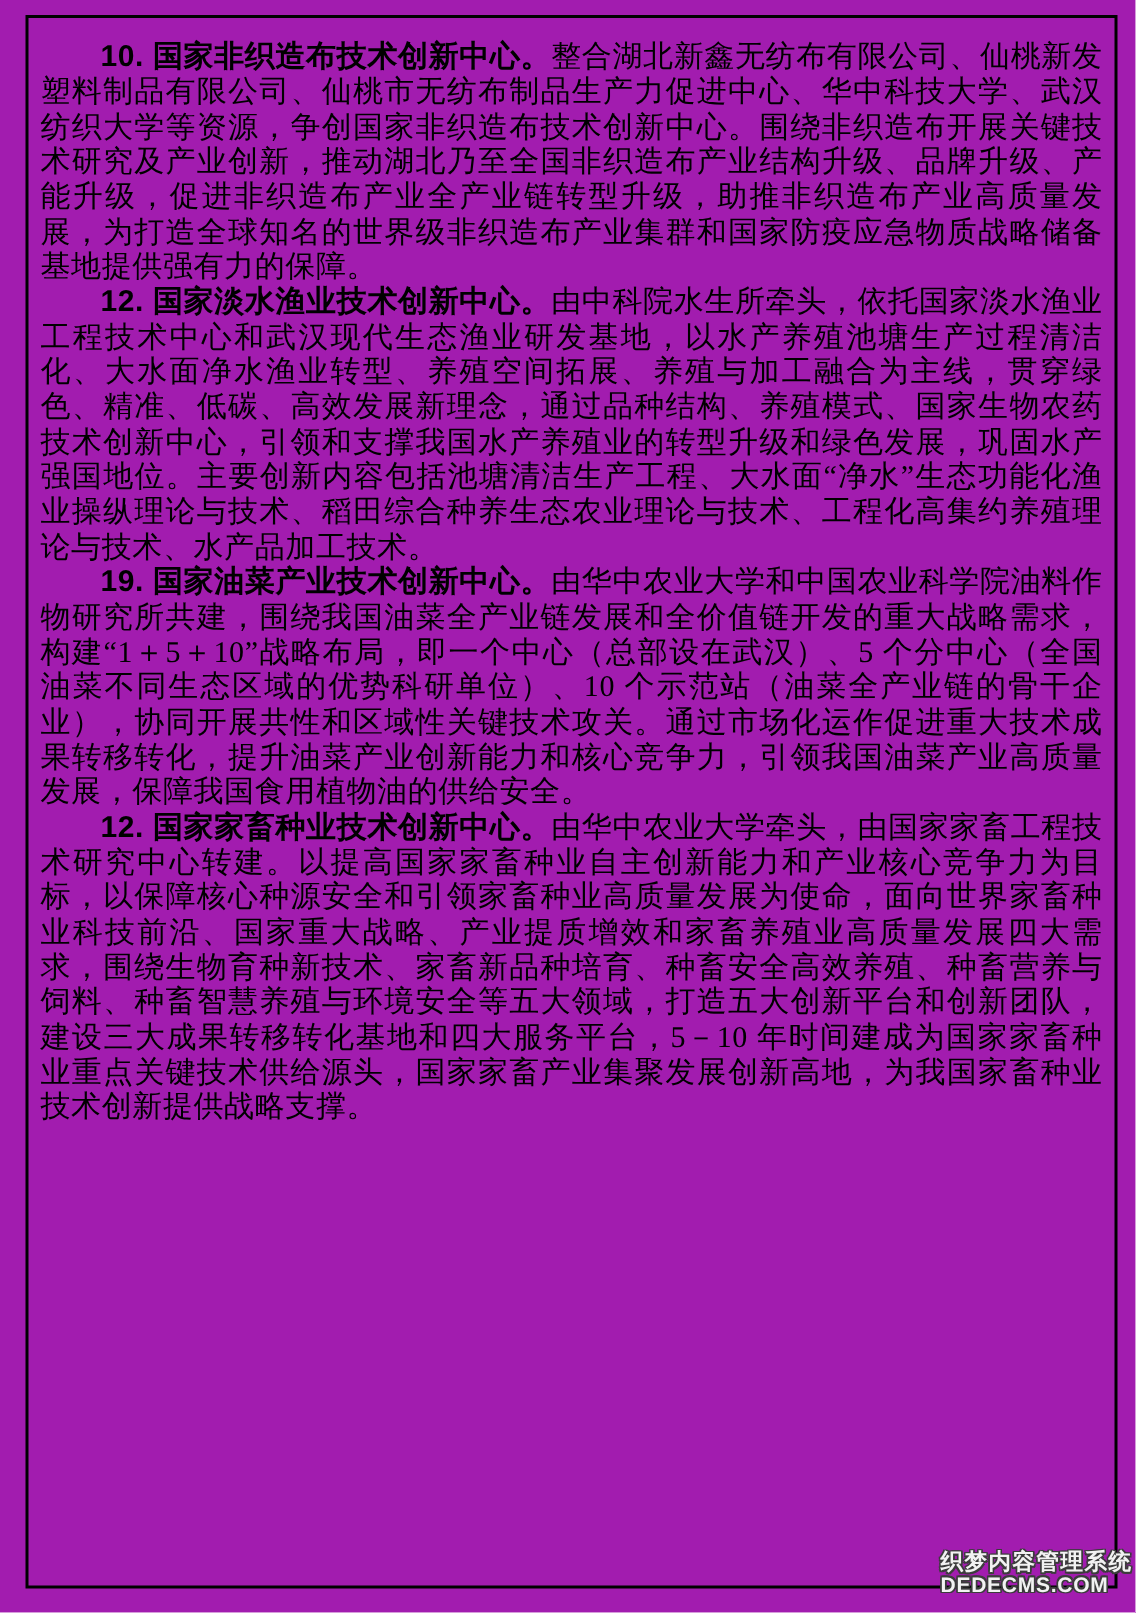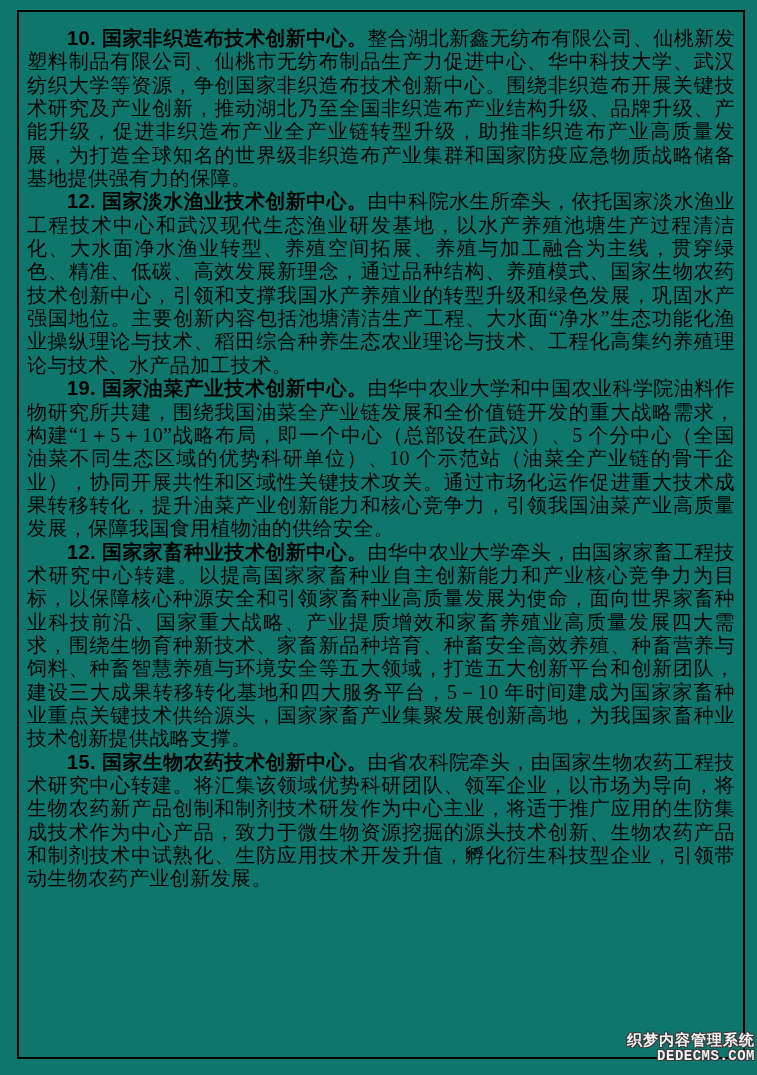--- a/index.html
+++ b/index.html
@@ -7,21 +7,21 @@
     width: 757px;
     height: 1075px;
     background: #ffffff;
     font-family: "Liberation Serif", serif;
     overflow: hidden;
   }
   .page {
     position: relative;
     width: 757px;
     height: 1075px;
-    background: #0f766e;
+    background: #a21caf;
   }
   .page-border {
     position: absolute;
     left: 17px;
     top: 10px;
     width: 728px;
     height: 1049px;
     border: 2px solid #000000;
     padding: 15px 8px 0 8px;
     overflow: visible;
@@ -36,22 +36,22 @@
     word-break: break-all;
   }
   .para .head {
     font-weight: bold;
     font-family: "Liberation Sans", sans-serif;
   }
   .watermark {
     position: absolute;
     right: -12px;
     bottom: -6px;
-    text-align: right;
-    font-family: Liberation Mono, monospace;
+    text-align: left;
+    font-family: Liberation Sans, sans-serif;
     font-weight: bold;
     line-height: 1.0;
     color: #f2f2f2;
     text-shadow:
       -1px -1px 0 #3c3c3c,
        1px -1px 0 #3c3c3c,
       -1px  1px 0 #3c3c3c,
        1px  1px 0 #3c3c3c,
       -1px  0   0 #3c3c3c,
        1px  0   0 #3c3c3c,
@@ -75,21 +75,20 @@
 
     <p class="para"><span class="head">10. 国家非织造布技术创新中心。</span><span class="body-text">整合湖北新鑫无纺布有限公司、仙桃新发塑料制品有限公司、仙桃市无纺布制品生产力促进中心、华中科技大学、武汉纺织大学等资源，争创国家非织造布技术创新中心。围绕非织造布开展关键技术研究及产业创新，推动湖北乃至全国非织造布产业结构升级、品牌升级、产能升级，促进非织造布产业全产业链转型升级，助推非织造布产业高质量发展，为打造全球知名的世界级非织造布产业集群和国家防疫应急物质战略储备基地提供强有力的保障。</span></p>
 
 
     <p class="para"><span class="head">12. 国家淡水渔业技术创新中心。</span><span class="body-text">由中科院水生所牵头，依托国家淡水渔业工程技术中心和武汉现代生态渔业研发基地，以水产养殖池塘生产过程清洁化、大水面净水渔业转型、养殖空间拓展、养殖与加工融合为主线，贯穿绿色、精准、低碳、高效发展新理念，通过品种结构、养殖模式、国家生物农药技术创新中心，引领和支撑我国水产养殖业的转型升级和绿色发展，巩固水产强国地位。主要创新内容包括池塘清洁生产工程、大水面“净水”生态功能化渔业操纵理论与技术、稻田综合种养生态农业理论与技术、工程化高集约养殖理论与技术、水产品加工技术。</span></p>
 
     <p class="para"><span class="head">19. 国家油菜产业技术创新中心。</span><span class="body-text">由华中农业大学和中国农业科学院油料作物研究所共建，围绕我国油菜全产业链发展和全价值链开发的重大战略需求，构建“1＋5＋10”战略布局，即一个中心（总部设在武汉）、5 个分中心（全国油菜不同生态区域的优势科研单位）、10 个示范站（油菜全产业链的骨干企业），协同开展共性和区域性关键技术攻关。通过市场化运作促进重大技术成果转移转化，提升油菜产业创新能力和核心竞争力，引领我国油菜产业高质量发展，保障我国食用植物油的供给安全。</span></p>
 
     <p class="para"><span class="head">12. 国家家畜种业技术创新中心。</span><span class="body-text">由华中农业大学牵头，由国家家畜工程技术研究中心转建。以提高国家家畜种业自主创新能力和产业核心竞争力为目标，以保障核心种源安全和引领家畜种业高质量发展为使命，面向世界家畜种业科技前沿、国家重大战略、产业提质增效和家畜养殖业高质量发展四大需求，围绕生物育种新技术、家畜新品种培育、种畜安全高效养殖、种畜营养与饲料、种畜智慧养殖与环境安全等五大领域，打造五大创新平台和创新团队，建设三大成果转移转化基地和四大服务平台，5－10 年时间建成为国家家畜种业重点关键技术供给源头，国家家畜产业集聚发展创新高地，为我国家畜种业技术创新提供战略支撑。</span></p>
 
-    <p class="para"><span class="head">15. 国家生物农药技术创新中心。</span><span class="body-text">由省农科院牵头，由国家生物农药工程技术研究中心转建。将汇集该领域优势科研团队、领军企业，以市场为导向，将生物农药新产品创制和制剂技术研发作为中心主业，将适于推广应用的生防集成技术作为中心产品，致力于微生物资源挖掘的源头技术创新、生物农药产品和制剂技术中试熟化、生防应用技术开发升值，孵化衍生科技型企业，引领带动生物农药产业创新发展。</span></p>
 
     <div class="watermark">
       <div class="wm-cn">织梦内容管理系统</div>
       <div class="wm-en">DEDECMS.COM</div>
     </div>
 
   </div>
 </div>
 
 </body></html>

